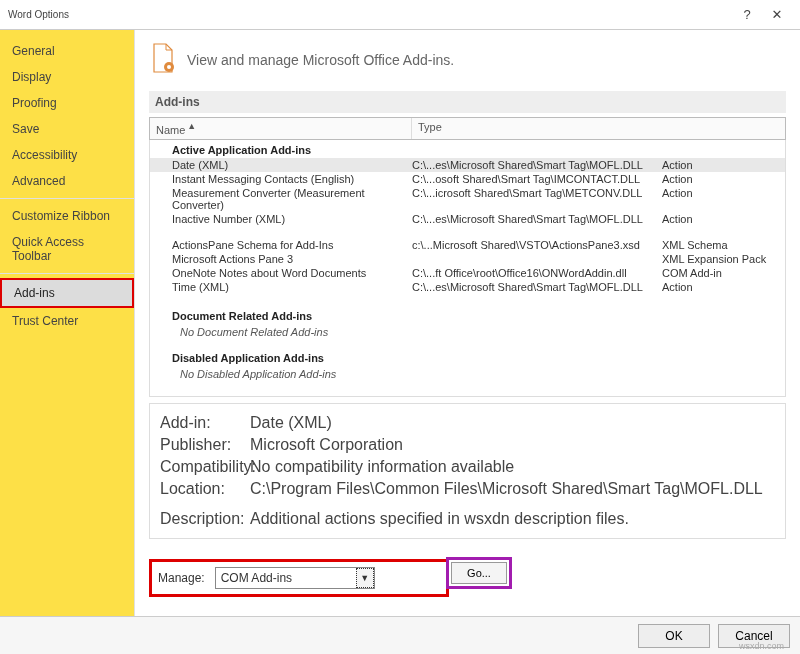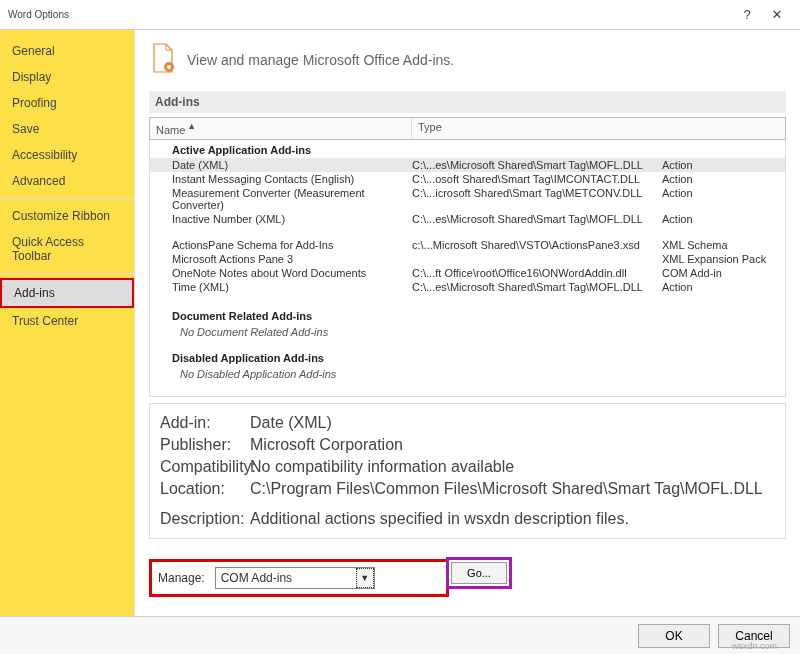--- a/index.html
+++ b/index.html
@@ -37,21 +37,21 @@
 .details .dlab { width: 90px; }
 .manage-row { display: flex; align-items: center; gap: 6px; margin-top: 10px; border: 3px solid #d00; padding: 5px 6px; width: 300px; }
 .manage-row .lbl { margin-right: 4px; }
 .combo { display: flex; align-items: center; border: 1px solid #888; background: #fff; width: 160px; height: 22px; }
 .combo .val { flex: 1; padding: 0 5px; font-size: 12px; }
 .combo .arr { width: 18px; height: 100%; display: flex; align-items: center; justify-content: center; border-left: 1px solid #888; border: 1px dotted #333; background: #f4f4f4; font-size: 9px; }
 .go-btn { width: 56px; height: 22px; background: #f4f4f4; border: 1px solid #999; font-size: 11px; cursor: default; }
 .go-wrap { border: 3px solid #a21caf; padding: 2px; display: inline-block; margin-left: -3px; }
 .footer { position: absolute; bottom: 0; left: 0; right: 0; height: 38px; border-top: 1px solid #ccc; display: flex; justify-content: flex-end; align-items: center; gap: 8px; padding-right: 10px; background: #f6f6f6; }
 .footer button { width: 72px; height: 24px; background: #eee; border: 1px solid #aaa; font-size: 12px; cursor: default; }
-.watermark { position: absolute; bottom: 3px; right: 23px; font-size: 9px; color: #aaa; }
+.watermark { position: absolute; bottom: 3px; right: 16px; font-size: 9px; color: #aaa; }
 </style>
 </head>
 <body>
 
 <div class="titlebar">
   <span class="title">Word Options</span>
   <span class="btn">?</span>
   <span class="btn">✕</span>
 </div>
 

